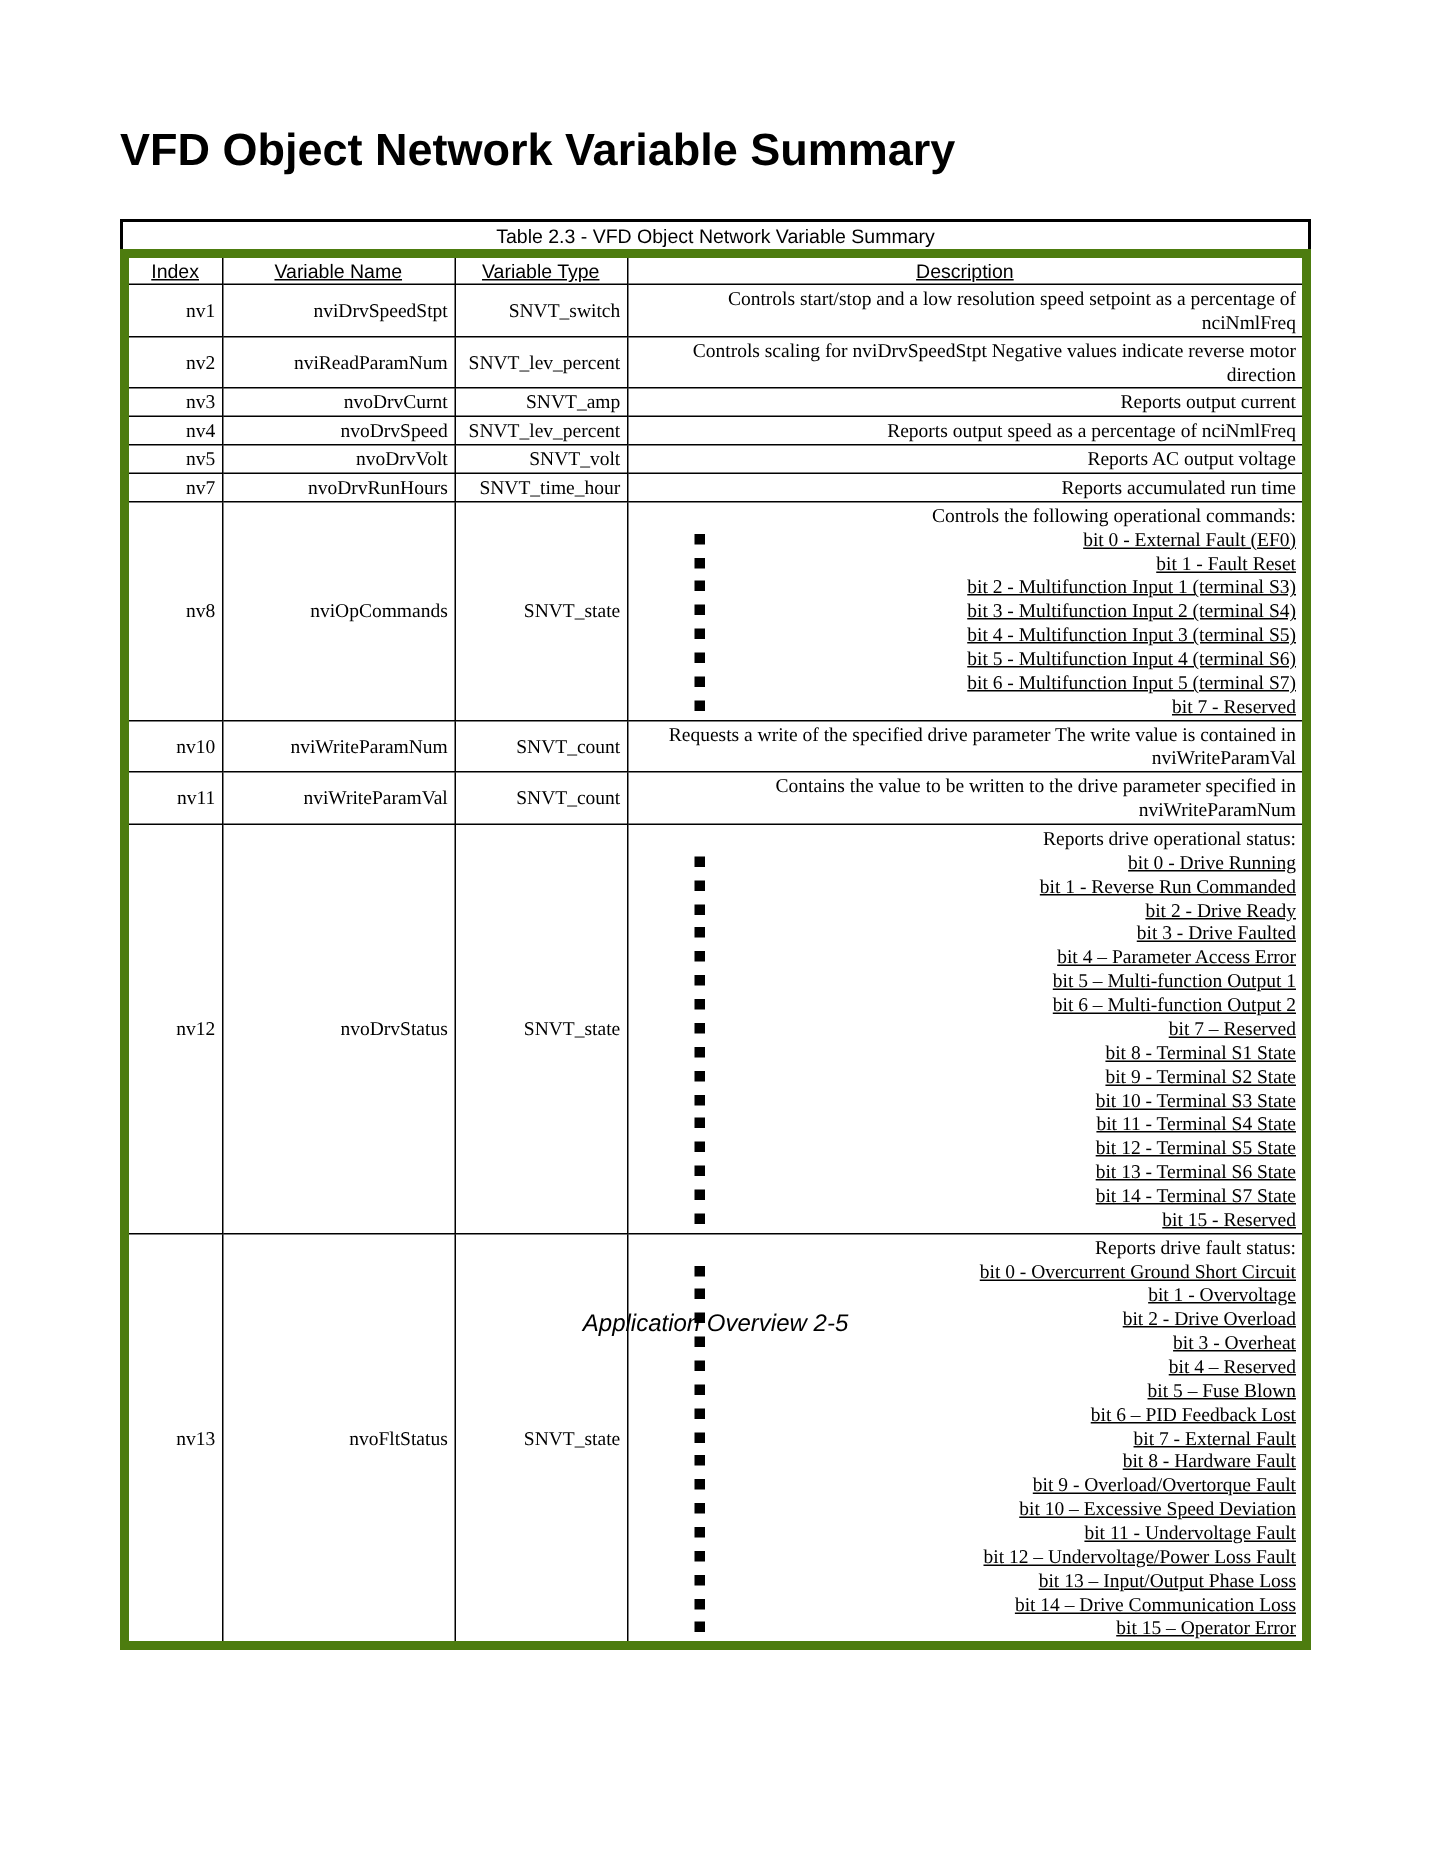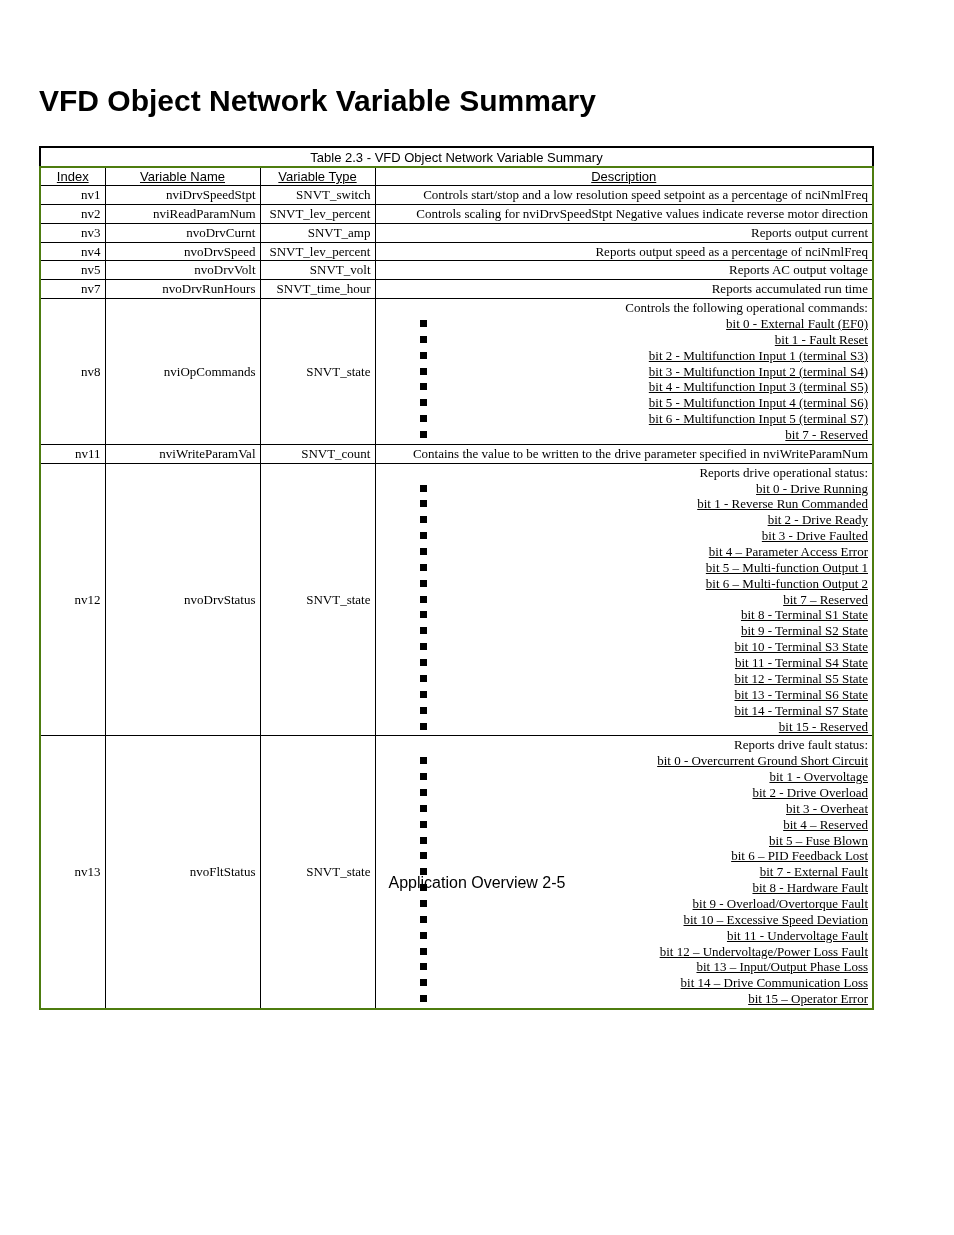--- a/index.html
+++ b/index.html
@@ -9,34 +9,34 @@
     width: 954px;
     height: 1235px;
     background: #fff;
     font-family: "Times New Roman", Times, serif;
     color: #000;
   }
   .page {
     box-sizing: border-box;
     width: 954px;
     height: 938px;
-    padding: 84px 80px 0 39px;
+    padding: 84px 80px 0 80px;
     position: relative;
   }
   h1.title {
     font-family: Arial, Helvetica, sans-serif;
     font-weight: 700;
     font-size: 30px;
     margin: 0 0 28px 0;
   }
   table.vfd {
     border-collapse: collapse;
     width: 100%;
     table-layout: fixed;
-    border: 2px solid #4d7c0f;
+    border: 6px solid #4d7c0f;
     font-size: 13px;
   }
   table.vfd col.idx  { width: 65px; }
   table.vfd col.name { width: 155px; }
   table.vfd col.type { width: 115px; }
   table.vfd col.desc { width: auto; }
   table.vfd caption {
     caption-side: top;
     border: 2px solid #000;
     border-bottom: 1px solid #000;
@@ -85,20 +85,21 @@
     background: #000;
   }
   .footer {
     position: absolute;
     bottom: 46px;
     left: 0;
     width: 100%;
     text-align: center;
     font-family: Arial, Helvetica, sans-serif;
     font-size: 16px;
+    font-style: italic;
   }
 </style>
 </head>
 <body>
 
 <div class="page">
   <h1 class="title">VFD Object Network Variable Summary</h1>
 
   <table class="vfd">
     <caption>Table 2.3 - VFD Object Network Variable Summary</caption>
@@ -163,20 +164,26 @@
               <li>bit 0 - External Fault (EF0)</li>
               <li>bit 1 - Fault Reset</li>
               <li>bit 2 - Multifunction Input 1 (terminal S3)</li>
               <li>bit 3 - Multifunction Input 2 (terminal S4)</li>
               <li>bit 4 - Multifunction Input 3 (terminal S5)</li>
               <li>bit 5 - Multifunction Input 4 (terminal S6)</li>
               <li>bit 6 - Multifunction Input 5 (terminal S7)</li>
               <li>bit 7 - Reserved</li>
             </ul>
           </td>
+        </tr>
+        <tr>
+          <td class="idx">nv10</td>
+          <td class="name">nviWriteParamNum</td>
+          <td class="type">SNVT_count</td>
+          <td class="desc">Requests a write of the specified drive parameter The write value is contained in nviWriteParamVal</td>
         </tr>
         <tr>
           <td class="idx">nv11</td>
           <td class="name">nviWriteParamVal</td>
           <td class="type">SNVT_count</td>
           <td class="desc">Contains the value to be written to the drive parameter specified in nviWriteParamNum</td>
         </tr>
         <tr>
           <td class="idx">nv12</td>
           <td class="name">nvoDrvStatus</td>

